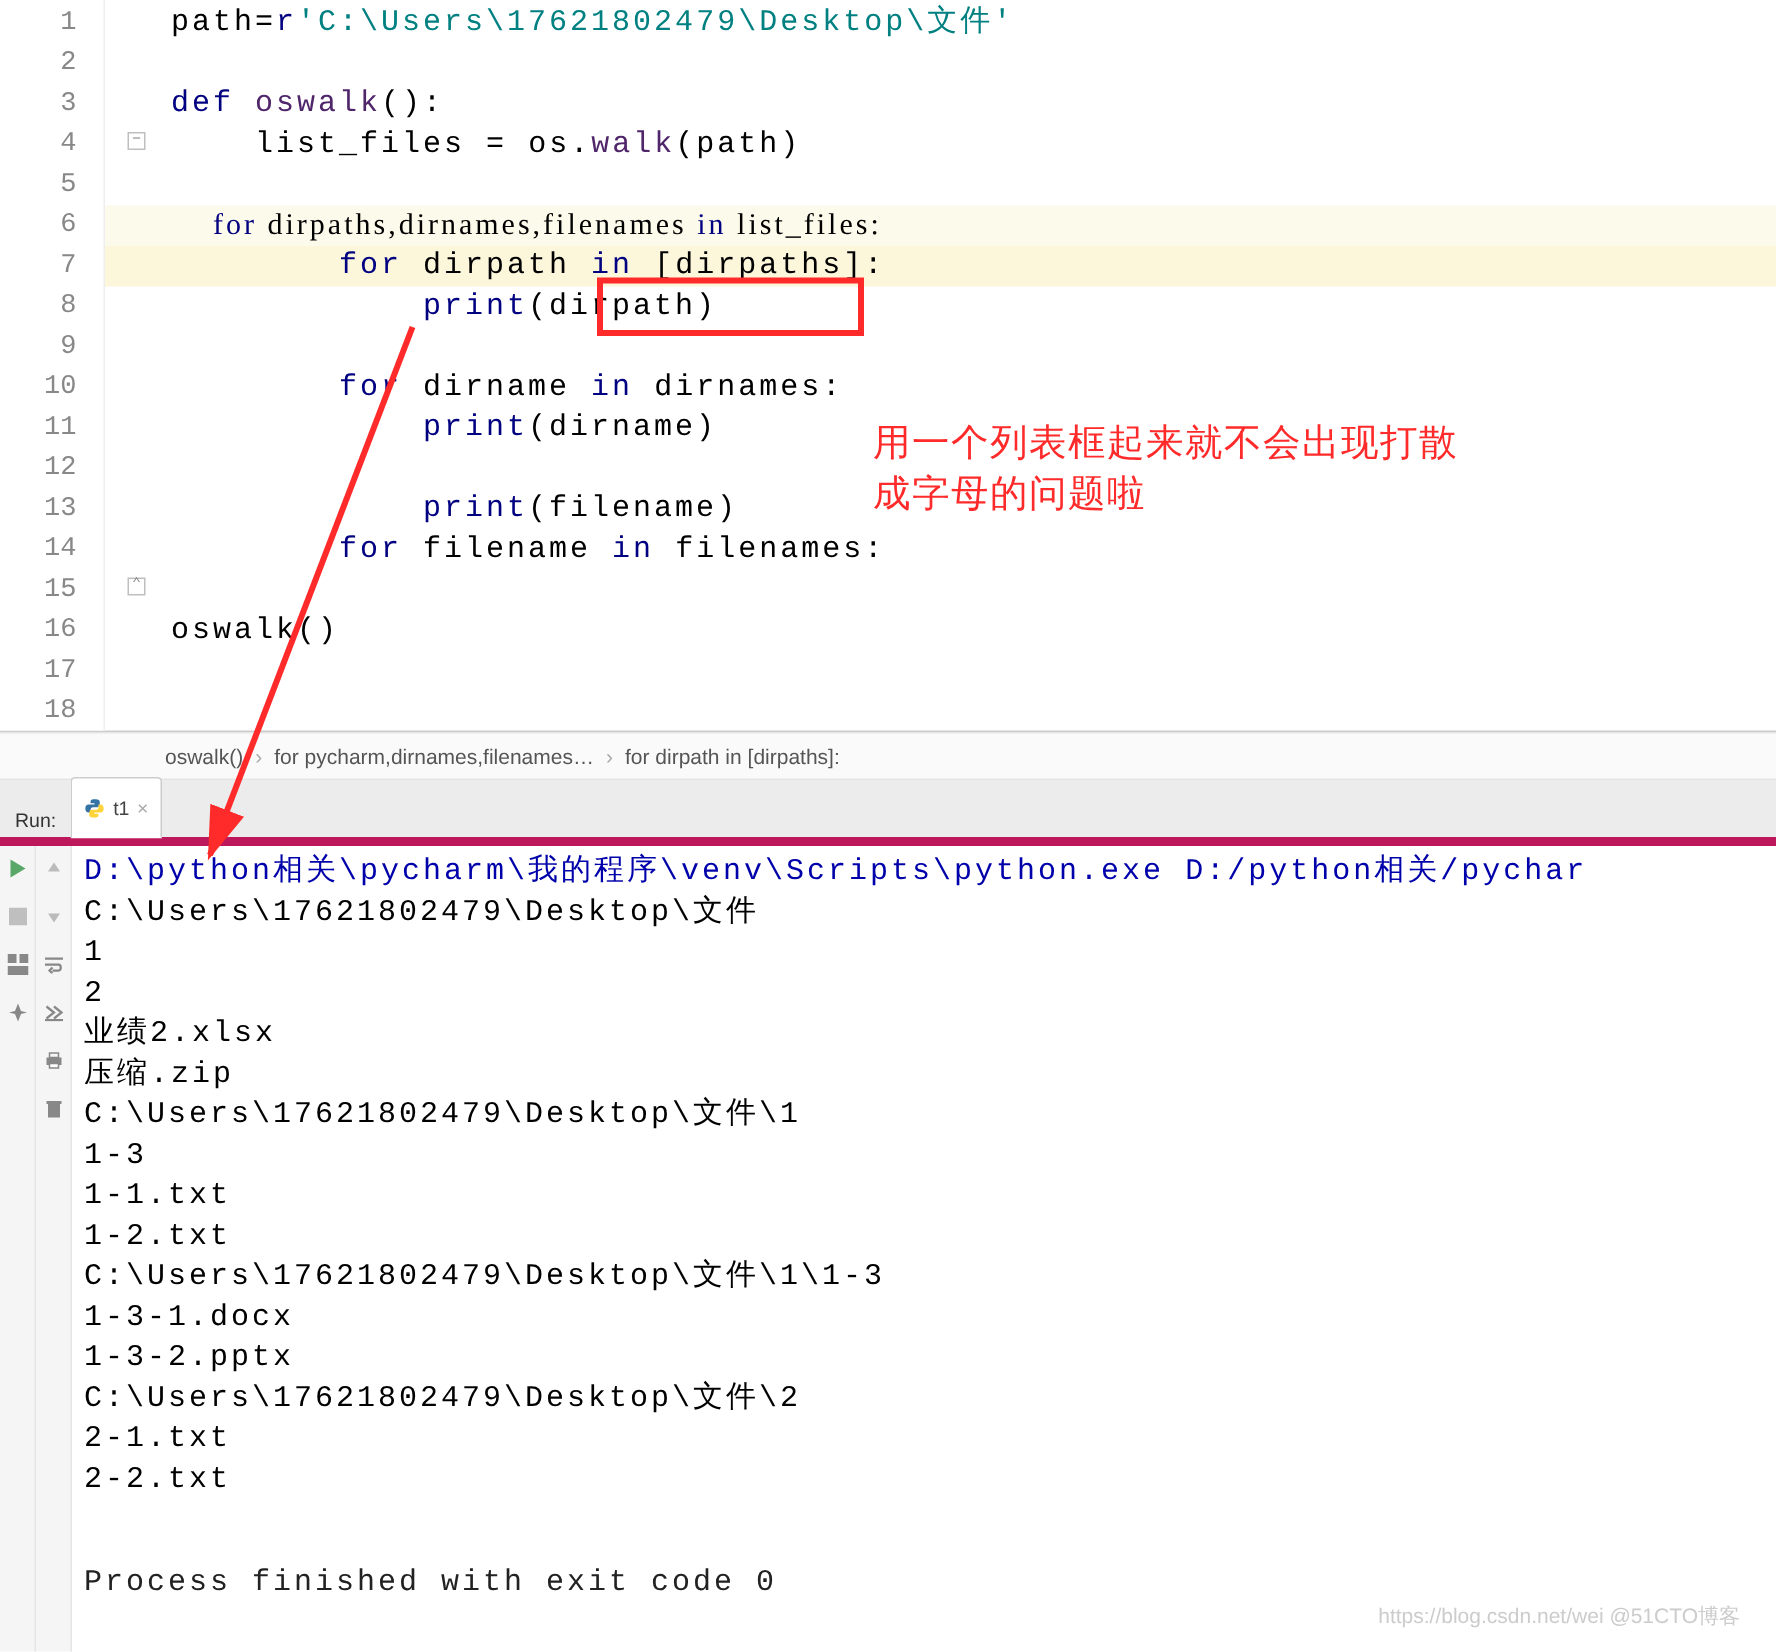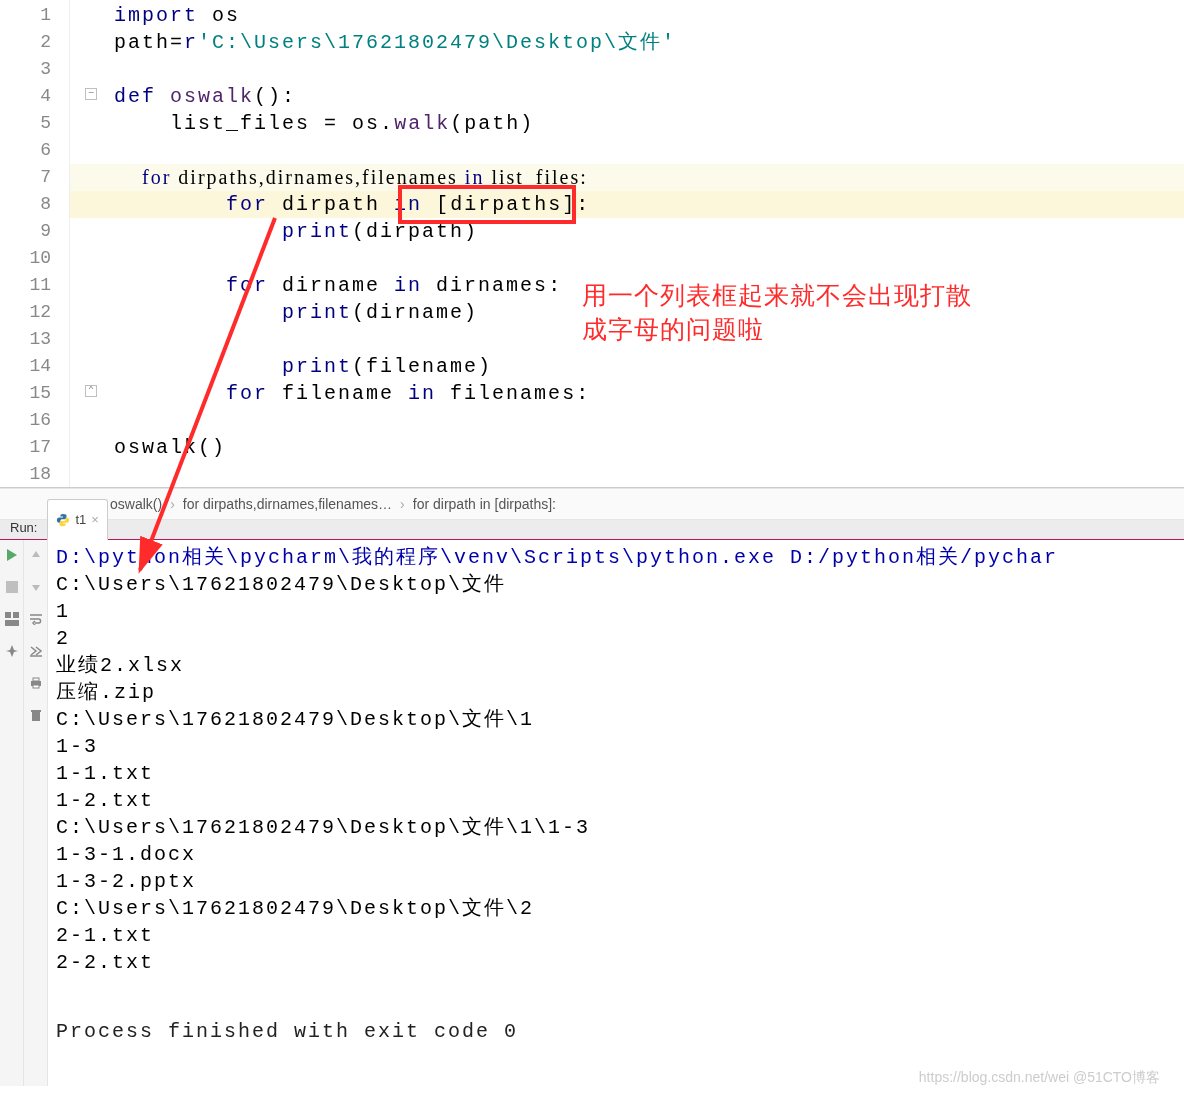--- a/index.html
+++ b/index.html
@@ -25,21 +25,21 @@
 
   .red-box { position:absolute; border:4px solid #ff2a2a; }
   .annotation { position:absolute; color:#ff2a2a; font-size:25px; font-family:"Microsoft YaHei","PingFang SC",Arial,sans-serif; line-height:34px; letter-spacing:1px; }
   svg.arrow { position:absolute; top:0; left:0; pointer-events:none; }
 
   
   .breadcrumb { height:32px; border-top:1px solid #e5e5e5; border-bottom:1px solid #e5e5e5; background:#fafafa; display:flex; align-items:center; font-size:14px; color:#555; padding-left:110px; font-family:Arial,sans-serif; }
   .breadcrumb .sep { margin:0 8px; color:#aaa; }
 
   
-  .run-hdr { display:flex; align-items:flex-end; height:20px; background:#ececec; border-bottom:1px solid #be185d; font-family:Arial,sans-serif; }
+  .run-hdr { display:flex; align-items:flex-end; height:44px; background:#ececec; border-bottom:6px solid #be185d; font-family:Arial,sans-serif; }
   .run-hdr .label { font-size:13px; color:#333; padding:0 10px 4px 10px; }
   .tab { background:#fff; border:1px solid #ccc; border-bottom:1px solid #fff; border-radius:3px 3px 0 0; padding:12px 8px; display:flex; align-items:center; gap:5px; font-size:13px; color:#444; margin-bottom:-1px; }
   .pyglyph { width:14px; height:14px; display:inline-block; }
   .tab-x { color:#aaa; font-size:13px; cursor:pointer; }
 
   
   .run-panel { display:flex; height:546px; }
   .tool-col { width:24px; background:#f5f5f5; display:flex; flex-direction:column; align-items:center; padding-top:6px; gap:14px; border-right:1px solid #e5e5e5; }
   .tool-btn { width:18px; height:18px; display:flex; align-items:center; justify-content:center; cursor:pointer; }
   .tool-col2 { width:24px; background:#f5f5f5; display:flex; flex-direction:column; align-items:center; padding-top:6px; gap:14px; border-right:1px solid #e5e5e5; }
@@ -77,21 +77,20 @@
   </div>
 
   <div class="gutter-icons">
      <span class="fold" style="top:88px;">−</span>
      <span class="fold" style="top:169px;">−</span>
      <span class="fold" style="top:385px;">⌃</span>
   </div>
 
   <div class="code">
 
-    <div class="code-line"><span class="kw">import</span> <span class="ident">os</span></div>
 
     <div class="code-line"><span class="ident">path</span><span class="ident">=</span><span class="strpfx">r</span><span class="str">'C:\Users\17621802479\Desktop\文件'</span></div>
 
     <div class="code-line"></div>
 
     <div class="code-line"><span class="kw">def</span> <span class="fn">oswalk</span><span class="paren">(</span><span class="paren">)</span><span class="ident">:</span></div>
 
     <div class="code-line">    <span class="ident">list_files</span> <span class="ident">=</span> <span class="ident">os</span>.<span class="fn">walk</span><span class="paren">(</span><span class="ident">path</span><span class="paren">)</span></div>
 
     <div class="code-line"></div>
@@ -134,21 +133,21 @@
 
   <div class="annotation" style="left:582px; top:278px;">
     <span>用一个列表框起来就不会出现打散</span><br>
     <span>成字母的问题啦</span>
   </div>
 </div>
 
 <div class="breadcrumb">
   <span>oswalk()</span>
   <span class="sep">›</span>
-  <span>for dirpaths,dirnames,filenames…</span>
+  <span>for pycharm,dirnames,filenames…</span>
   <span class="sep">›</span>
   <span>for dirpath in [dirpaths]:</span>
 </div>
 
 <div class="run-hdr">
   <span class="label">Run:</span>
   <div class="tab">
     <span class="pyglyph">
       <svg viewBox="0 0 16 16">
           <path fill="#3573A5" d="M8 1c-3 0-3 1.3-3 2v1h3v1H3.5C2 5 1 6 1 8s1 3 2.5 3H5v-2c0-1.5 1-2 2-2h3c1 0 2-.5 2-2V3c0-1-.5-2-4-2z"></path>

